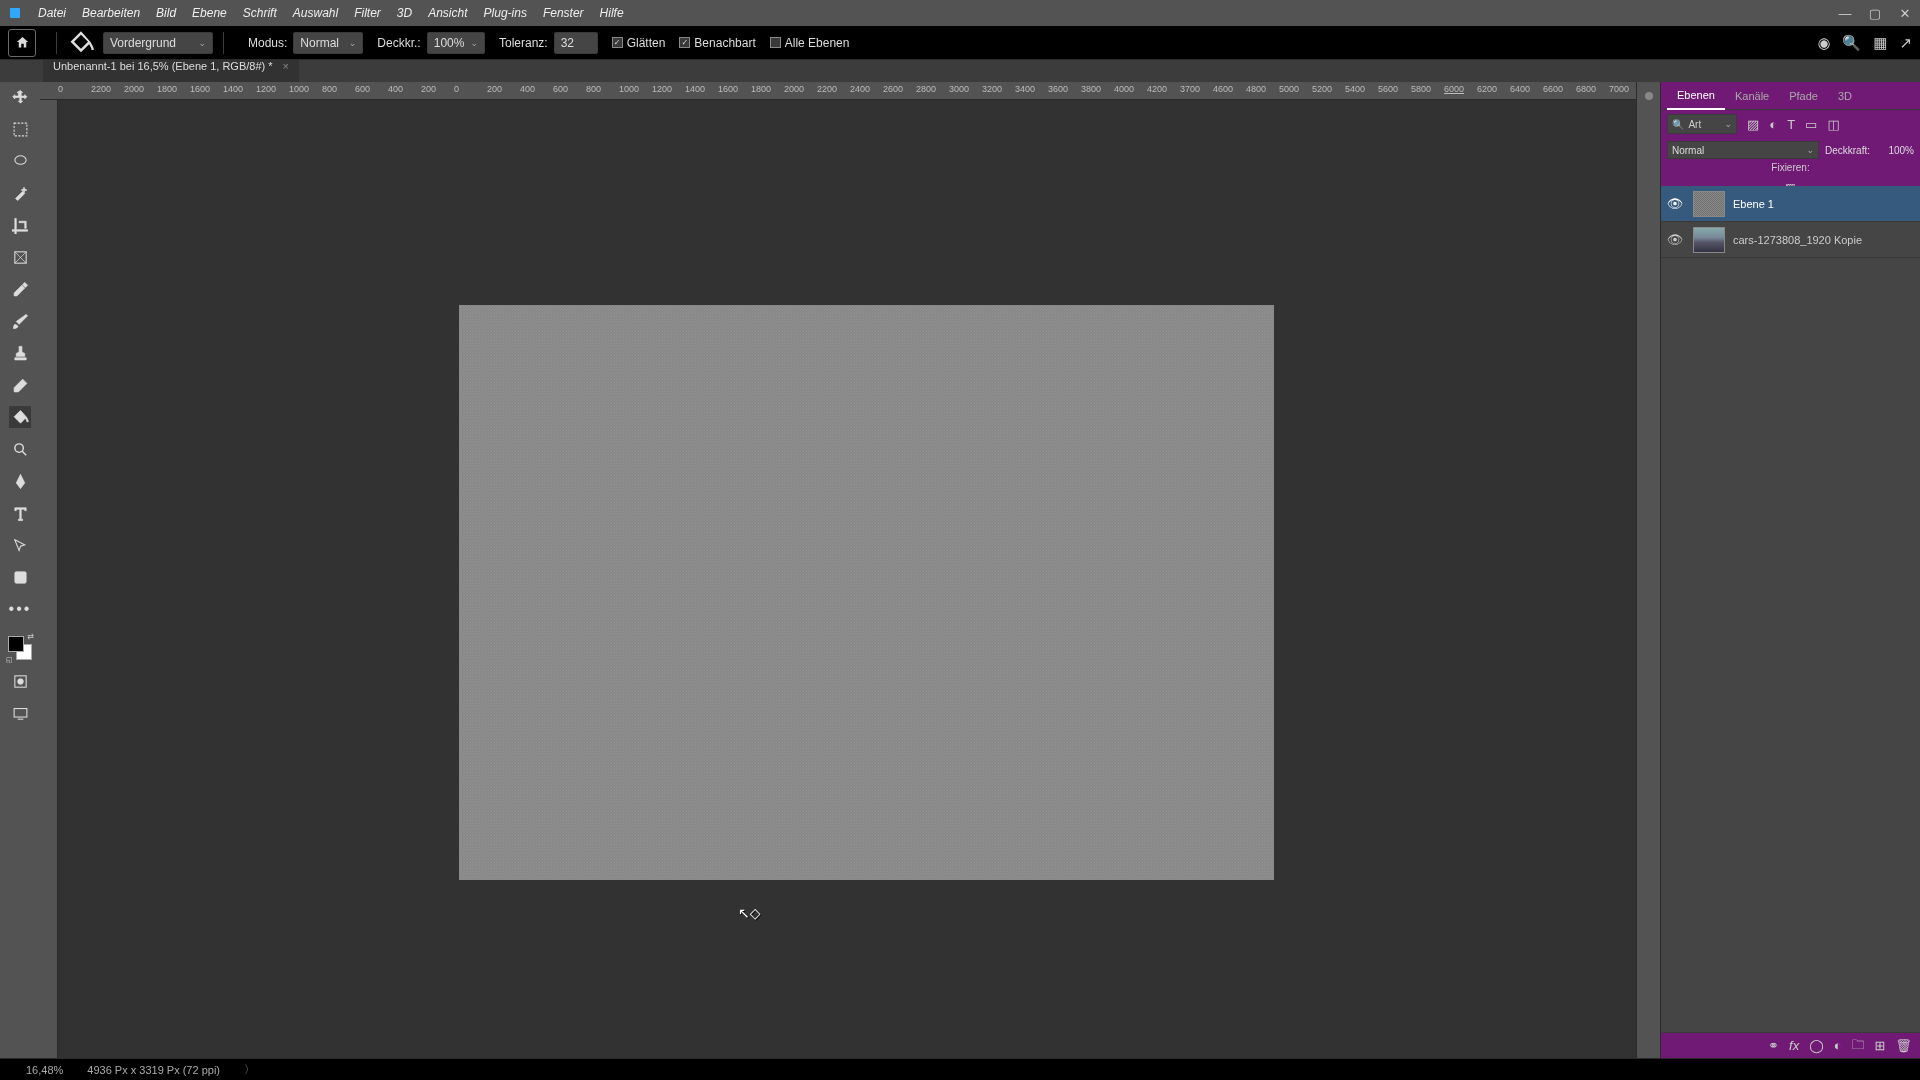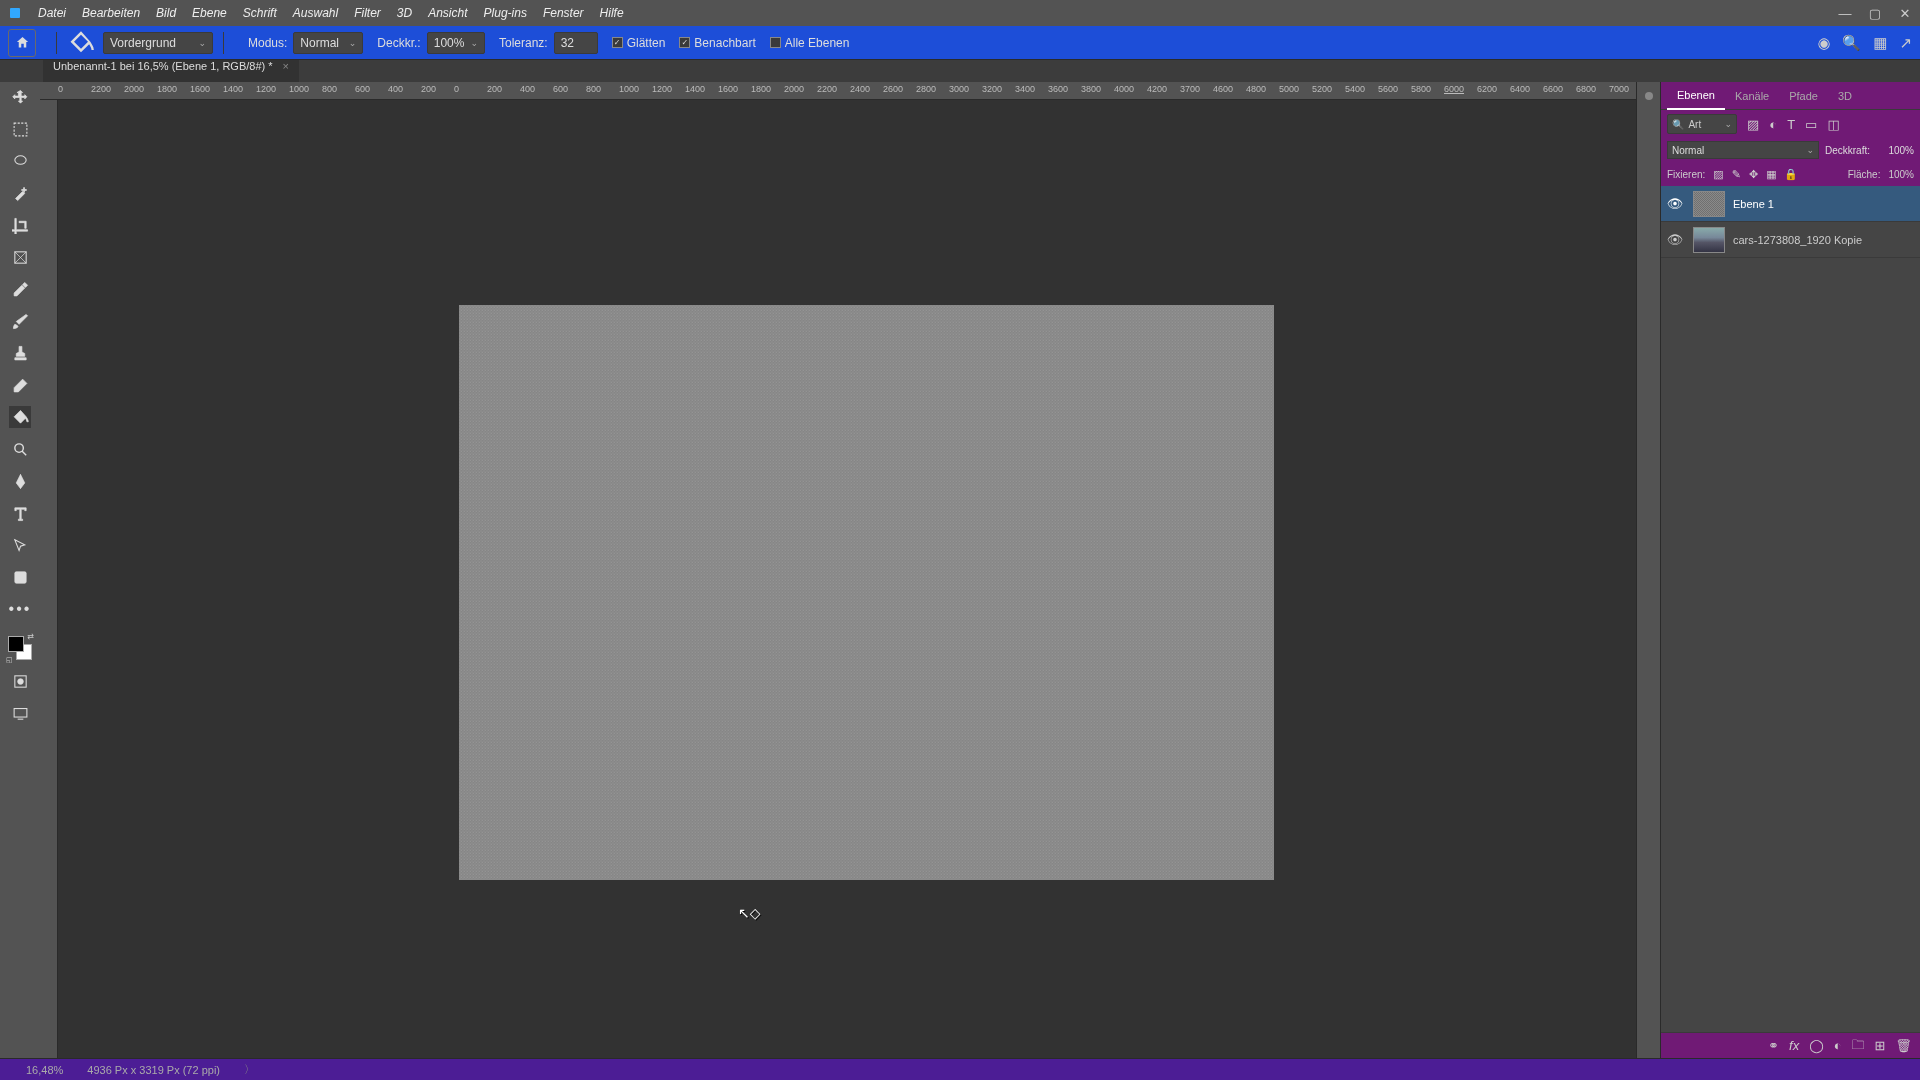--- a/index.html
+++ b/index.html
@@ -4,21 +4,21 @@
 <style>
 * { margin:0; padding:0; box-sizing:border-box; font-family:"Segoe UI",Tahoma,sans-serif; -webkit-font-smoothing:antialiased; }
 body { width:1920px; height:1080px; background:#323232; color:#ccc; overflow:hidden; }
 
 .menubar{height:26px;background:#535353;display:flex;align-items:center;font-size:12px;color:#eee;position:relative;}
 .menubar .ps-icon{width:10px;height:10px;background:#31a8ff;margin:0 10px;border-radius:1px;}
 .menu-item{padding:0 8px;cursor:default;font-style:italic;}
 .win-controls{position:absolute;right:0;top:0;height:26px;display:flex;align-items:center;}
 .win-btn{width:30px;text-align:center;font-size:13px;color:#ccc;}
 
-.optbar{height:34px;background:#1d4ed8;display:flex;align-items:center;font-size:12px;color:#ddd;padding:0 8px;border-bottom:1px solid #2a2a2a;position:relative;}
+.optbar{height:34px;background:#000000;display:flex;align-items:center;font-size:12px;color:#ddd;padding:0 8px;border-bottom:1px solid #2a2a2a;position:relative;}
 .home-btn{width:28px;height:28px;display:flex;align-items:center;justify-content:center;border:1px solid #6a6a6a;border-radius:3px;margin-right:10px;}
 .tool-ic{width:28px;height:28px;display:flex;align-items:center;justify-content:center;margin-right:8px;}
 .divider{width:1px;height:22px;background:#3a3a3a;margin:0 10px;}
 .dd{display:flex;align-items:center;border:1px solid #3a3a3a;background:#454545;height:22px;padding:0 6px;font-size:12px;border-radius:2px;min-width:110px;justify-content:space-between;}
 .dd.small{min-width:70px;}
 .dd.tiny{min-width:44px;}
 .chev{font-size:9px;color:#aaa;margin-left:6px;}
 .lbl{margin:0 6px 0 14px;color:#ddd;}
 .chk{width:11px;height:11px;border:1px solid #888;background:#3a3a3a;display:inline-flex;align-items:center;justify-content:center;margin-right:4px;font-size:8px;color:#ddd;}
 .chkrow{display:flex;align-items:center;margin-left:14px;}
@@ -65,33 +65,33 @@
 .rpanel{width:260px;background:#701a75;display:flex;flex-direction:column;border-left:1px solid #2a2a2a;}
 .rp-tabs{display:flex;align-items:center;height:28px;font-size:11px;border-bottom:1px solid #3a3a3a;padding-left:6px;}
 .rp-tab{padding:0 10px;height:28px;display:flex;align-items:center;color:#aaa;}
 .rp-tab.active{color:#fff;border-bottom:2px solid #fff;}
 .rp-search{display:flex;align-items:center;height:28px;padding:4px 6px;gap:6px;}
 .rp-search .sbox{display:flex;align-items:center;border:1px solid #3a3a3a;background:#454545;height:20px;padding:0 4px;font-size:10px;color:#ccc;border-radius:2px;width:70px;}
 .rp-search .ricon{font-size:13px;color:#ccc;margin-left:4px;}
 .rp-row{display:flex;align-items:center;height:24px;padding:0 6px;font-size:10px;color:#ddd;gap:6px;}
 .rp-row .sel{border:1px solid #3a3a3a;background:#454545;height:18px;padding:0 4px;flex:1;display:flex;align-items:center;font-size:10px;justify-content:space-between;}
 .rp-row .val{width:38px;text-align:right;}
-.lock-row{display:flex;align-items:center;height:24px;padding:0 6px;font-size:10px;gap:8px;}
+.lock-row{display:flex;align-items:center;height:24px;padding:0 6px;font-size:10px;gap:8px;flex-direction:column;}
 .lock-row .licn{font-size:11px;color:#ccc;}
 .layers{flex:1;background:#454545;overflow:auto;}
 .layer{display:flex;align-items:center;height:36px;border-bottom:1px solid #3a3a3a;padding-left:4px;}
 .layer.active{background:#355a7e;color:#fff;}
 .eye{width:20px;text-align:center;font-size:13px;}
 .thumb{width:32px;height:26px;border:1px solid #888;margin:0 8px;background:#7f7f7f;position:relative;}
 .thumb.noise::before{content:"";position:absolute;inset:0;background:repeating-conic-gradient(#8a8a8a 0 5deg,#707070 5deg 10deg);background-size:2px 2px;}
 .thumb.img{background:linear-gradient(#8aa,#789 40%,#556 60%,#334);}
 .lname{font-size:11px;}
 .rp-bottom{height:26px;border-top:1px solid #3a3a3a;display:flex;align-items:center;justify-content:flex-end;padding:0 8px;gap:10px;font-size:13px;color:#ccc;}
 
-.footer{height:22px;background:#4c1d95;display:flex;align-items:center;font-size:11px;color:#aaa;padding-left:26px;gap:24px;border-top:1px solid #2a2a2a;}
+.footer{height:22px;background:#000000;display:flex;align-items:center;font-size:11px;color:#aaa;padding-left:26px;gap:24px;border-top:1px solid #2a2a2a;}
 .rcollapse{width:24px;background:#535353;border-left:1px solid #2a2a2a;}
 .rcollapse .dot{width:8px;height:8px;border-radius:50%;background:#888;margin:10px auto;}
 </style>
 </head>
 <body>
 
 <div class="menubar">
   <div class="ps-icon"></div>
   <div id="menus" style="display: flex;">
       <div class="menu-item">Datei</div>

